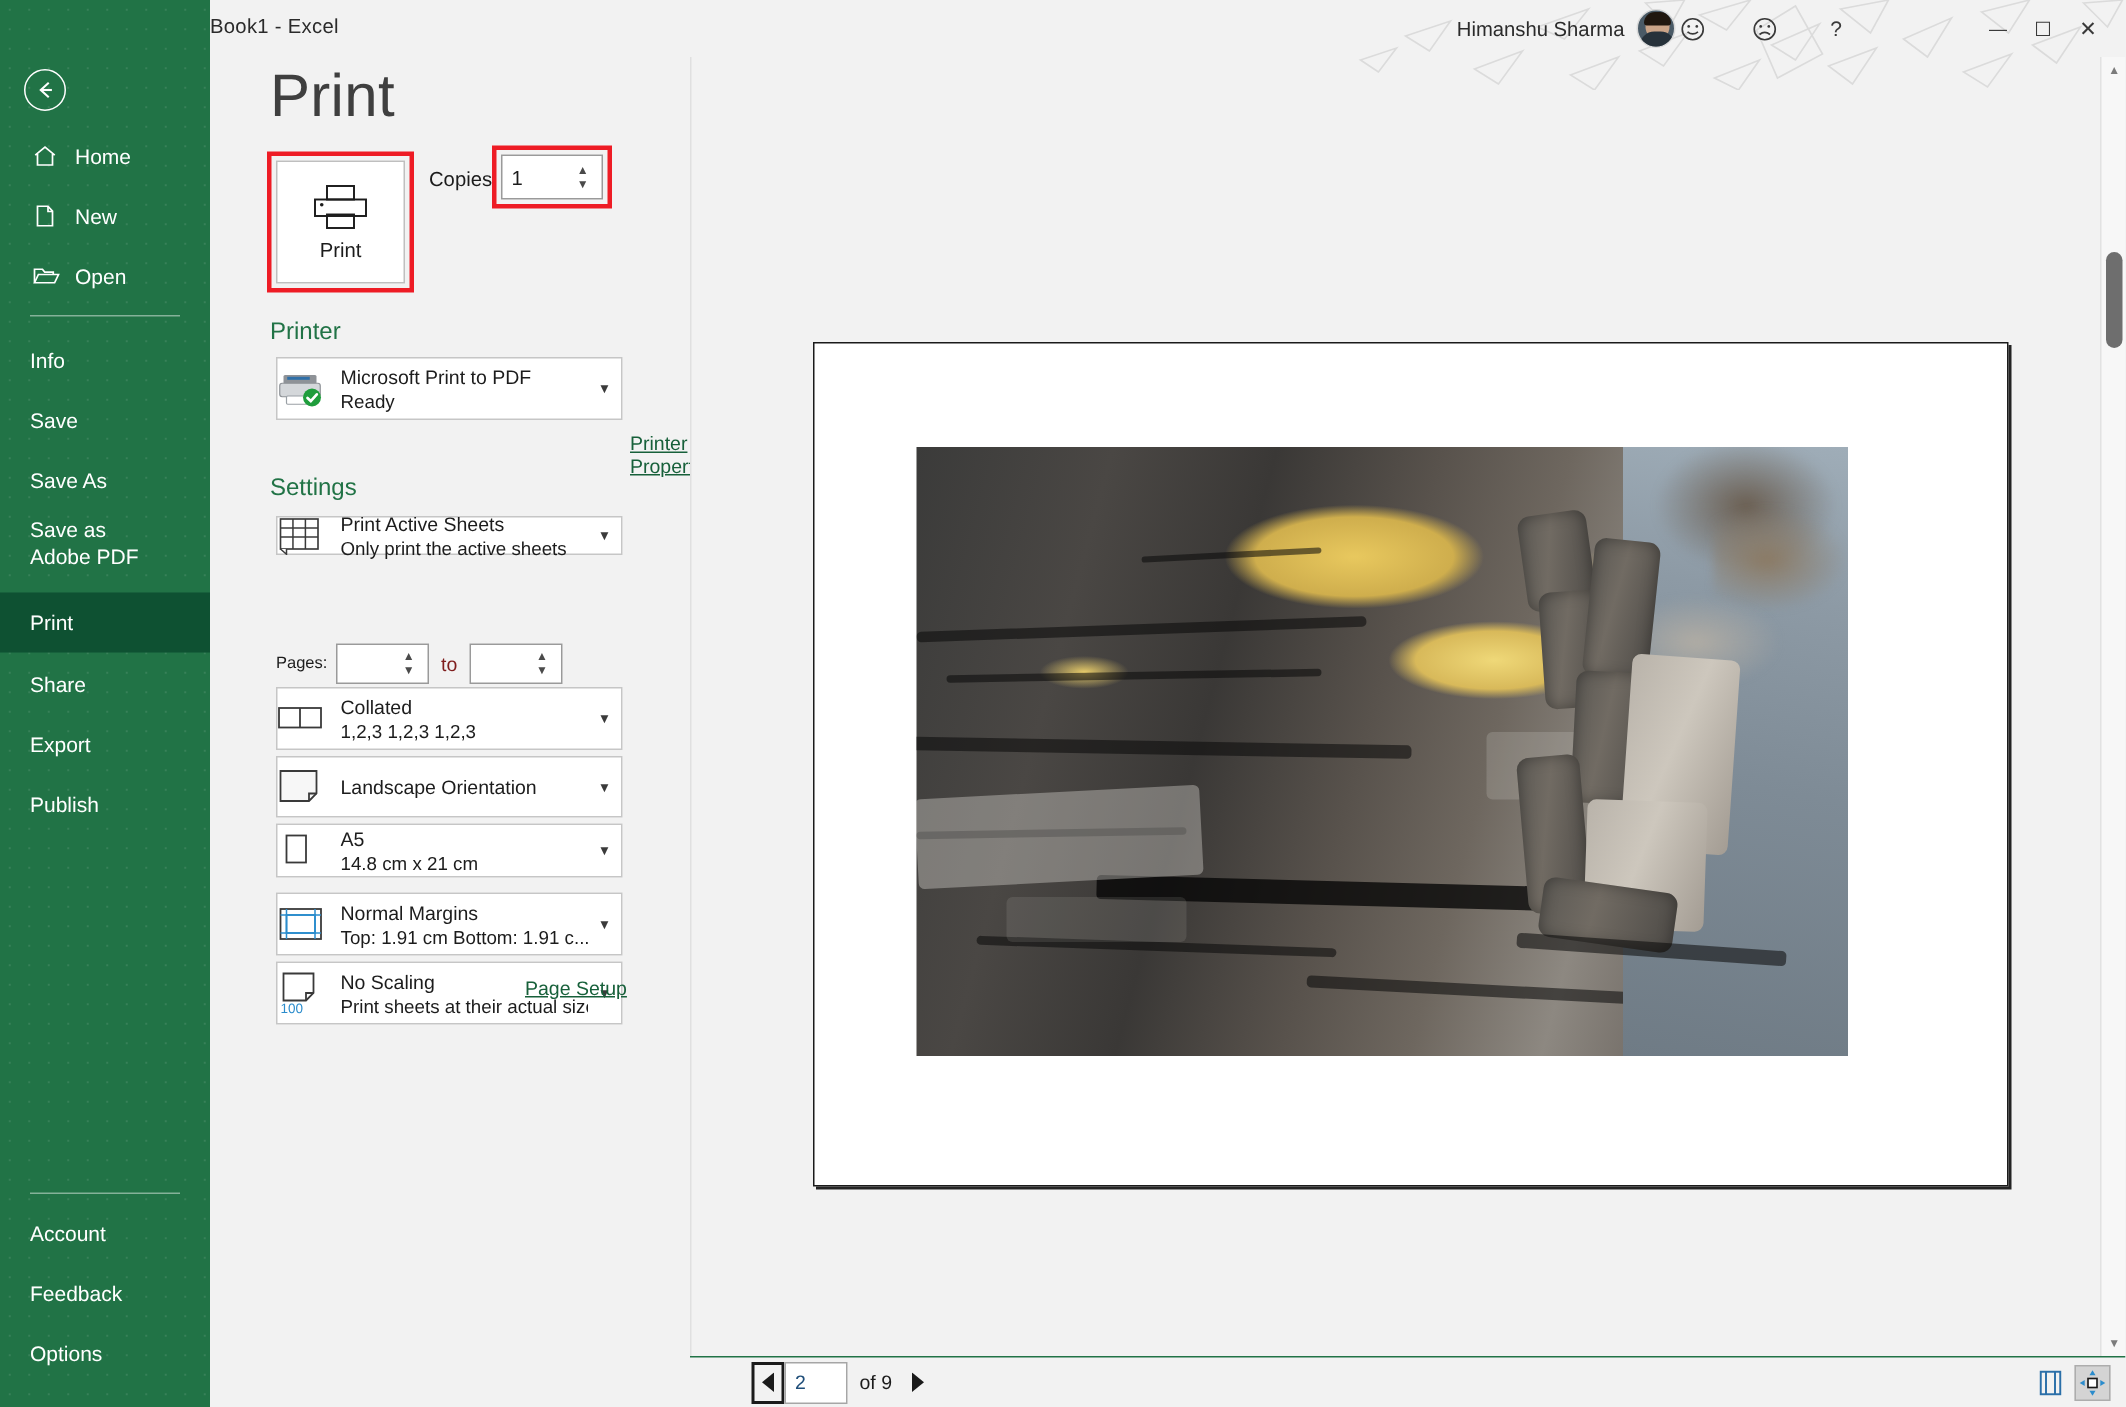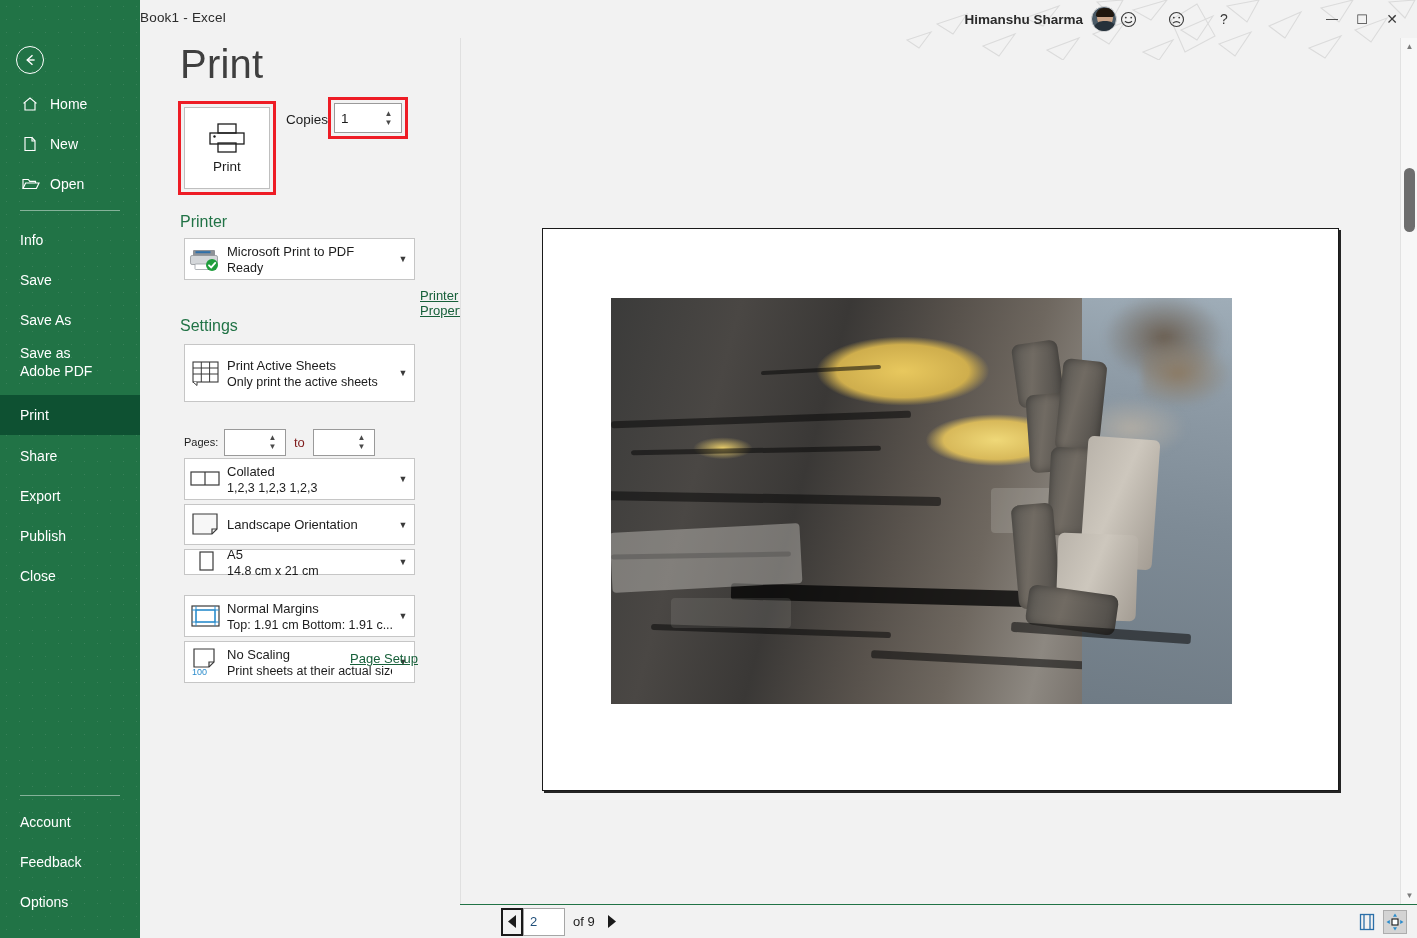--- a/index.html
+++ b/index.html
@@ -18,21 +18,21 @@
     background:#f2f2f2; z-index:5;
   }
   #titlebar .win-title{
     position:absolute; left:0; right:0; top:10px; text-align:left;
     font-size:13.5px; color:#2b2b2b; letter-spacing:.2px;
   }
   #bgart{ position:absolute; right:0; top:0; width:520px; height:60px;
     opacity:.55; pointer-events:none; }
   #acct{
     position:absolute; right:300px; top:6px; display:flex;
-    align-items:center; gap:8px; z-index:6;font-weight:bold;
+    align-items:center; gap:8px; z-index:6;
   }
   #acct .nm{ font-size:13.5px; color:#2b2b2b; white-space:nowrap; }
   #acct .avatar{
     width:26px;height:26px;border-radius:50%;overflow:hidden;
     background:#4a5a66; position:relative; border:1px solid #d9d9d9;
   }
   #acct .avatar .face{
     position:absolute;left:5px;top:3px;width:16px;height:16px;border-radius:50%;
     background:#caa488;
   }
@@ -116,21 +116,21 @@
   .sec-h{
     position:absolute; left:40px; font-size:16px; color:#217346; font-weight:400;
   }
   #infoIcon{ position:absolute; left:400px; top:205px; width:16px;height:16px; cursor:pointer;}
 
   .combo{
     position:absolute; left:44px; width:231px;
     border:1px solid #c6c6c6; background:#fff; cursor:pointer;
     display:flex; align-items:center;
   }
-  .combo .cico{ width:42px; flex:0 0 42px; display:flex; align-items:center; justify-content:center; }
+  .combo .cico{ width:42px; flex:0 0 42px; display:flex; align-items:center; justify-content:flex-start; }
   .combo .ctxt{ flex:1; overflow:hidden; }
   .combo .t1{ font-size:13px; color:#1c1c1c; white-space:nowrap; }
   .combo .t2{ font-size:12.5px; color:#1c1c1c; white-space:nowrap; margin-top:2px;}
   .combo .carr{ width:22px; flex:0 0 22px; text-align:center; font-size:9px; color:#3a3a3a; }
   .lnk{
     position:absolute; font-size:13px; color:#17603a; text-decoration:underline;
     cursor:pointer;
   }
   #pagesRow{ position:absolute; left:44px; top:390px; height:28px; display:flex; align-items:center; }
   #pagesRow .plabel{ font-size:11px;color:#1c1c1c; width:40px;}
@@ -272,23 +272,20 @@
     <span>Print</span>
   </div>
   <div class="rail-item noicon" style="top:436px">
     <span>Share</span>
   </div>
   <div class="rail-item noicon" style="top:516px">
     <span>Publish</span>
   </div>
   <div class="rail-item noicon" style="top:476px">
     <span>Export</span>
-  </div>
-  <div class="rail-item noicon" style="top:556px">
-    <span>Close</span>
   </div>
 
   <div class="rail-sep" style="top:795px"></div>
 
   <div class="rail-item noicon" style="top:802px">
     <span>Account</span>
   </div>
   <div class="rail-item noicon" style="top:842px">
     <span>Feedback</span>
   </div>
@@ -411,21 +408,21 @@
       <div class="t1">Microsoft Print to PDF</div>
       <div class="t2">Ready</div>
     </span>
     <span class="carr">▼</span>
   </div>
 
   <div class="lnk" style="left:280px;top:250px">Printer Properties</div>
 
   <div class="sec-h" style="top:279px">Settings</div>
 
-  <div class="combo" style="top:306px;height:58px">
+  <div class="combo" style="top:306px;height:26px">
     <span class="cico">
       <svg width="30" height="26" viewBox="0 0 30 26">
         <rect x="2" y="2" width="25" height="20" fill="none" stroke="#3a3a3a" stroke-width="1.1"></rect>
         <line x1="2" y1="8" x2="27" y2="8" stroke="#3a3a3a" stroke-width="1"></line>
         <line x1="2" y1="14" x2="27" y2="14" stroke="#3a3a3a" stroke-width="1"></line>
         <line x1="10.3" y1="2" x2="10.3" y2="22" stroke="#3a3a3a" stroke-width="1"></line>
         <line x1="18.6" y1="2" x2="18.6" y2="22" stroke="#3a3a3a" stroke-width="1"></line>
         <path d="M2 22 L6 25.5 L6 22" fill="#fff" stroke="#3a3a3a" stroke-width="1"></path>
       </svg>
     </span>
@@ -475,21 +472,21 @@
         <path d="M2 2 H26 V17 L21 22 H2 Z" fill="#f7f7f7" stroke="#3a3a3a" stroke-width="1.2"></path>
         <path d="M26 17 H21 V22" fill="none" stroke="#3a3a3a" stroke-width="1.2"></path>
       </svg>
     </span>
     <span class="ctxt">
       <div class="t1">Landscape Orientation</div>
     </span>
     <span class="carr">▼</span>
   </div>
 
-  <div class="combo" style="top:511px;height:26px">
+  <div class="combo" style="top:511px;height:36px">
     <span class="cico">
       <svg width="24" height="26" viewBox="0 0 24 26">
         <rect x="6" y="3" width="13" height="18" fill="none" stroke="#3a3a3a" stroke-width="1.2"></rect>
       </svg>
     </span>
     <span class="ctxt">
       <div class="t1">A5</div>
       <div class="t2">14.8 cm x 21 cm</div>
     </span>
     <span class="carr">▼</span>

